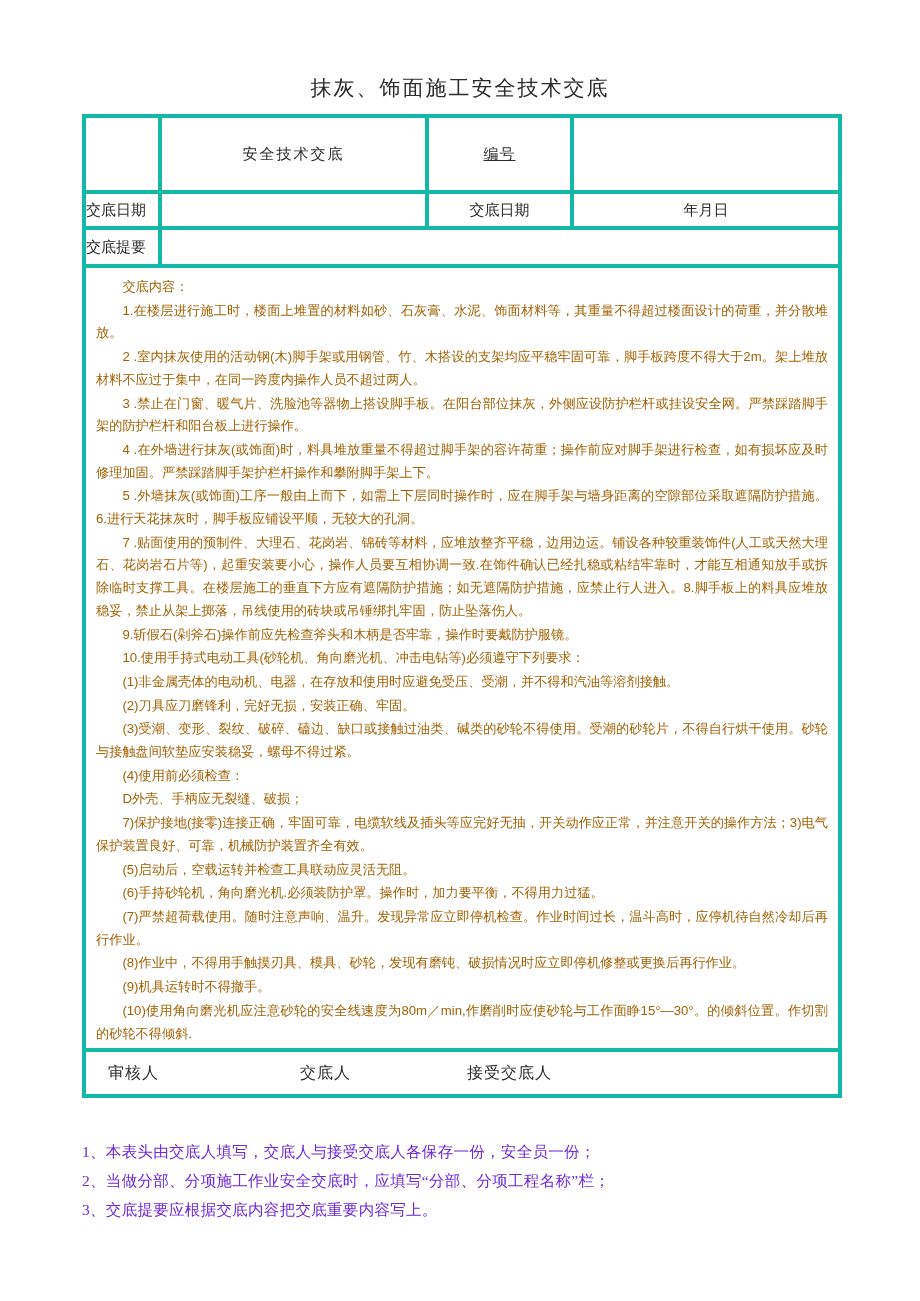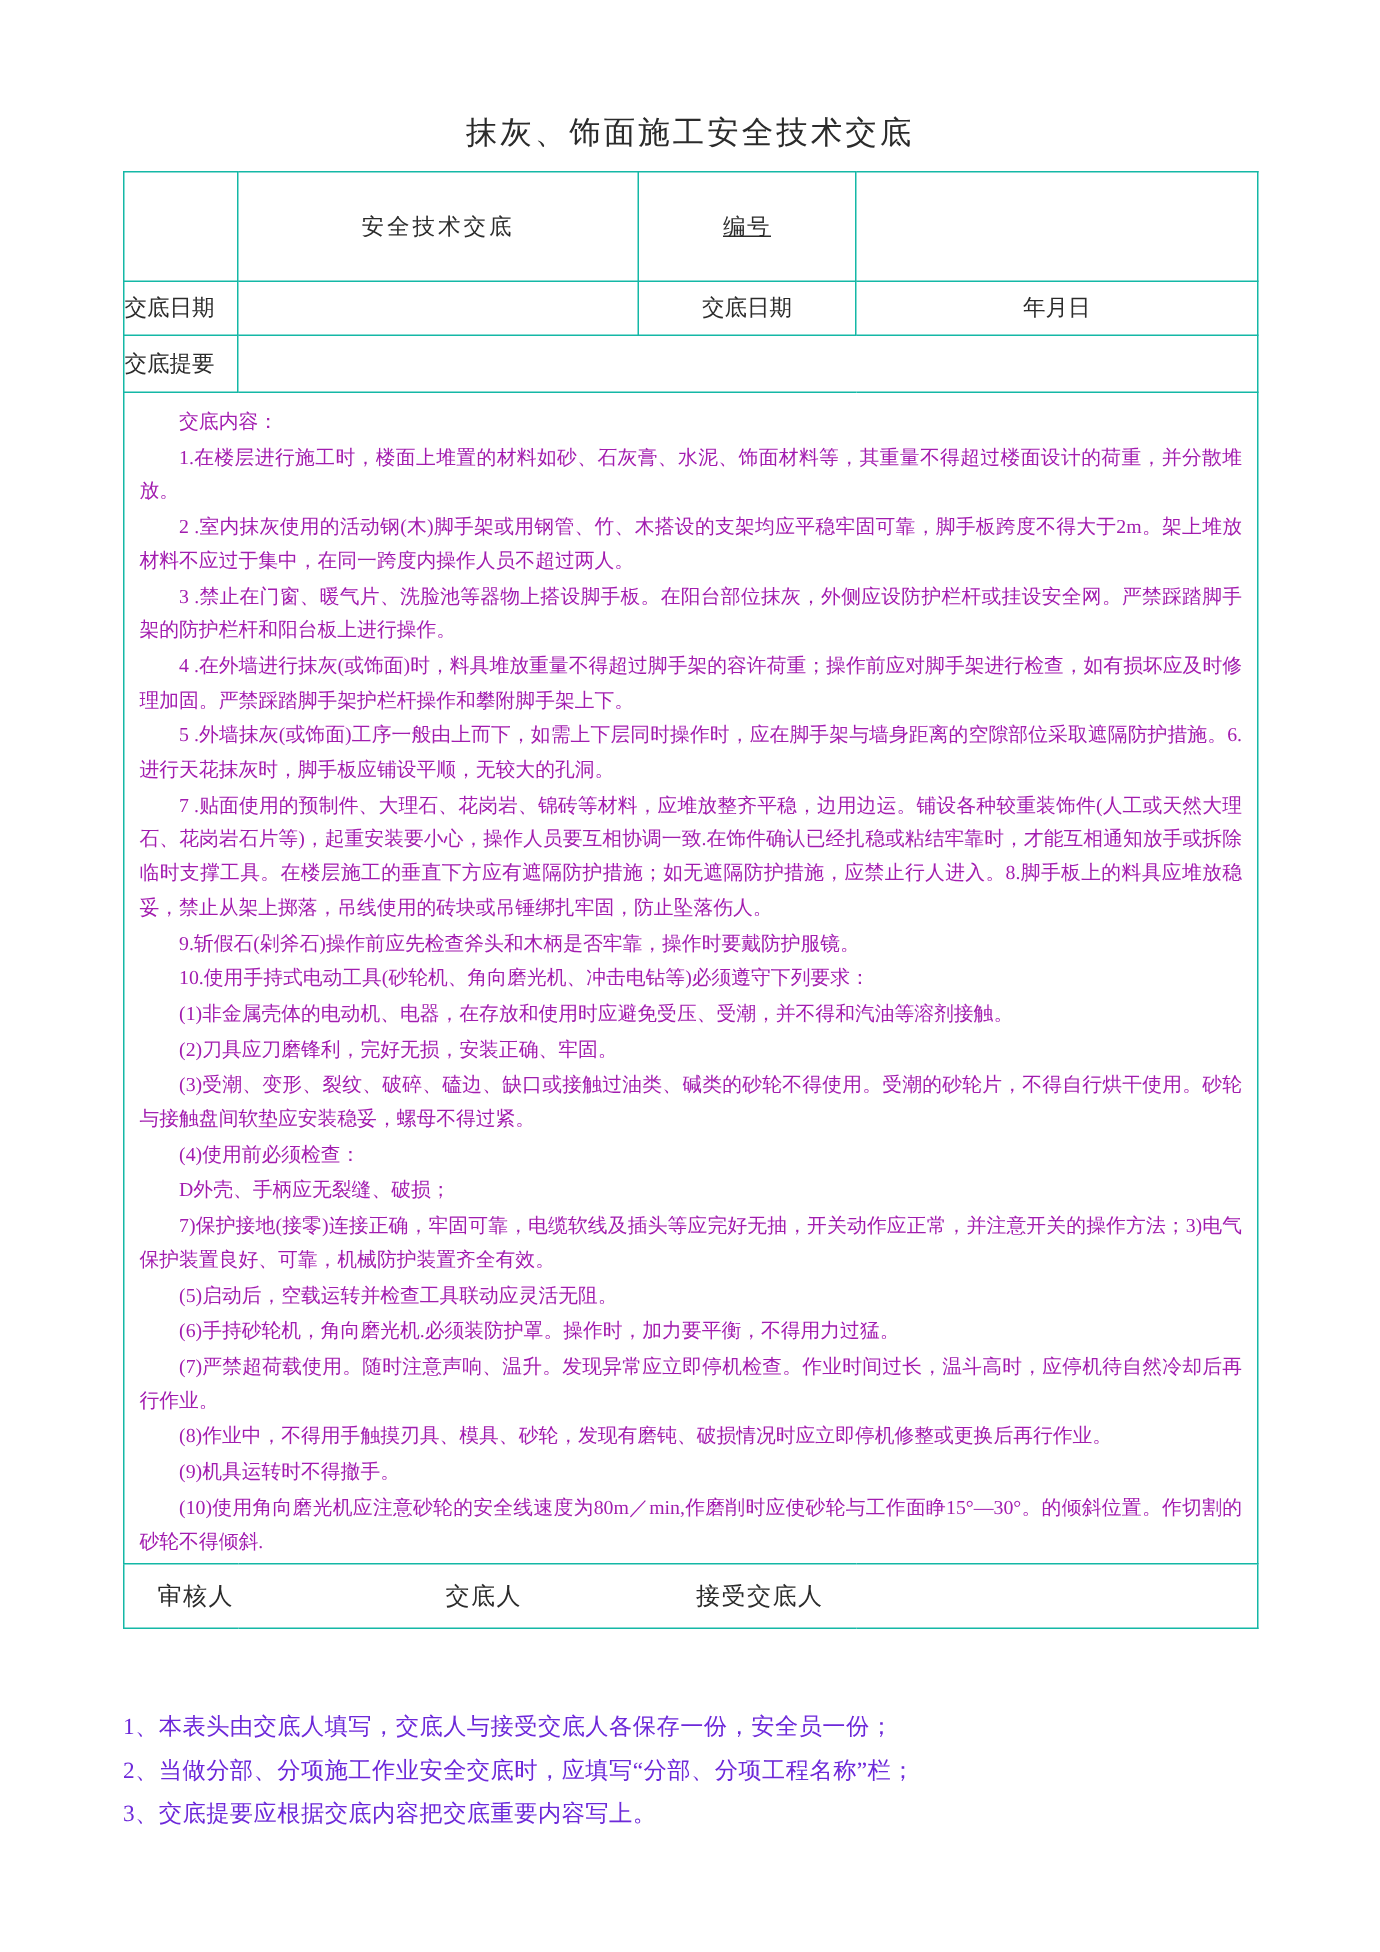--- a/index.html
+++ b/index.html
@@ -36,21 +36,21 @@
   
   .main-table {
     position: absolute;
     left: 82px;
     top: 114px;
     width: 756px;
     border-collapse: collapse;
     table-layout: fixed;
   }
   .main-table td {
-    border: 1px solid #14b8a6;
+    border: 4px solid #14b8a6;
     padding: 0;
     vertical-align: middle;
     font-size: 15px;
     color: #2b2b2b;
   }
   .cell-pad {
     padding: 4px 7px;
   }
   .ctr { text-align: center; }
   .lft { text-align: left; }
@@ -72,22 +72,22 @@
     padding: 8px 10px 0 10px;
     height: 772px;
     overflow: hidden;
   }
   .content-inner p {
     margin: 0 0 1px 0;
     font-size: 13.2px;
     line-height: 1.72;
     text-align: justify;
     text-justify: inter-ideograph;
-    font-family: Liberation Serif, serif;
-    color: #a21caf;
+    font-family: Liberation Sans, sans-serif;
+    color: #a16207;
   }
   .ind { text-indent: 2em; }
 
   
   .sig-cell {
     height: 42px;
     vertical-align: middle;
   }
   .sig-wrap {
     display: flex;

